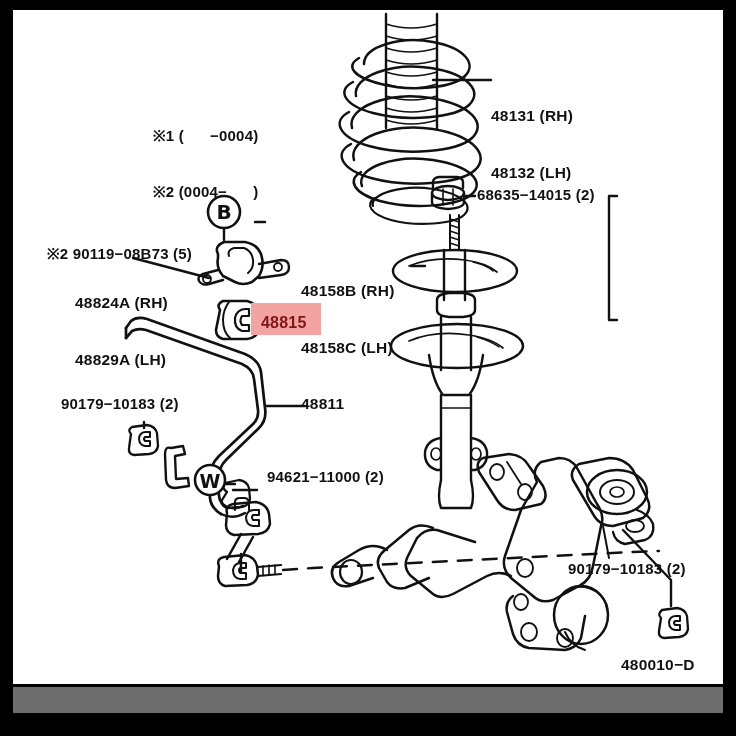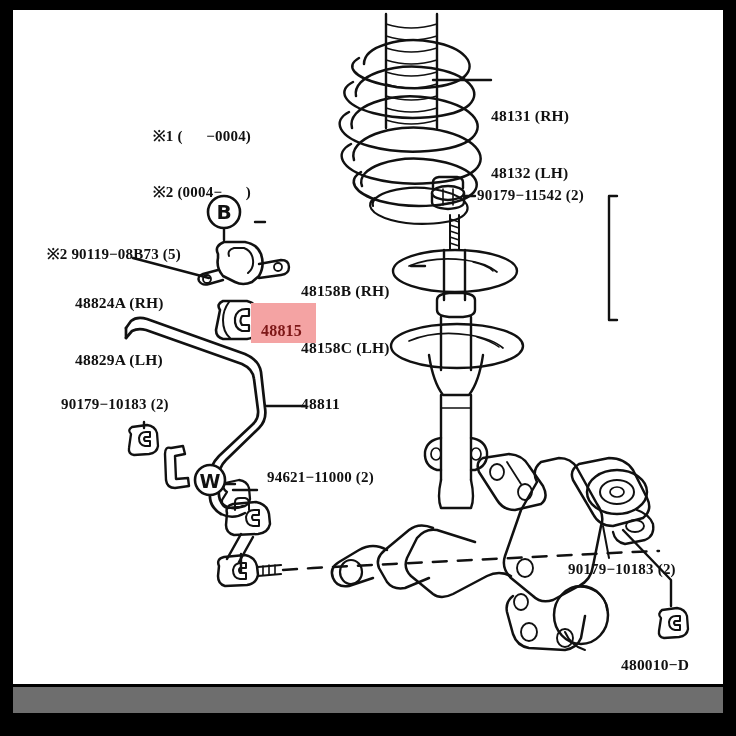--- a/index.html
+++ b/index.html
@@ -3,25 +3,25 @@
 <meta charset="utf-8">
 <style>
   html,body{margin:0;padding:0;background:#000;}
   body{width:736px;height:736px;overflow:hidden;
        font-family:"DejaVu Sans","Liberation Sans",sans-serif;}
   #frame{position:relative;width:736px;height:736px;background:#000;}
   #sheet{position:absolute;left:13px;top:10px;width:710px;height:674px;background:#fff;overflow:hidden;}
   #graybar{position:absolute;left:13px;top:687px;width:710px;height:26px;background:#6e6e6e;}
   svg{position:absolute;left:0;top:0;}
   .lbl{position:absolute;white-space:pre;color:#111;
-       font-family:Liberation Serif, serif;
+       font-family:Liberation Sans, sans-serif;
        font-weight:bold;letter-spacing:0.2px;}
   .l16{font-size:15.5px;line-height:19px;}
   .l15{font-size:15px;line-height:18.5px;}
-  .hl{background:#f4a3a3;color:#7d1717;padding:19px 14px 3px 10px;
+  .hl{background:#f4a3a3;color:#7d1717;padding:11px 14px 3px 10px;
       font-size:16px;font-weight:bold;}
   .two>div{white-space:pre;}
 </style>
 </head>
 <body>
 
 <div id="frame">
 
   <div id="sheet">
 
@@ -235,21 +235,21 @@
     <div class="lbl l15 two" style="left:140px; top:80px;">
       <div>※1 (      −0004)</div>
       <div>※2 (0004−      )</div>
     </div>
 
     <div class="lbl l16 two" style="left:478px; top:58px;">
       <div>48131 (RH)</div>
       <div>48132 (LH)</div>
     </div>
 
-    <div class="lbl l15" style="left:464px; top:176px;">90179−11542 (2)</div>
+    <div class="lbl l15" style="left:464px; top:176px;">68635−14015 (2)</div>
 
 
     <div class="lbl l16 two" style="left:288px; top:233px;">
       <div>48158B (RH)</div>
       <div>48158C (LH)</div>
     </div>
 
     <div class="lbl l15 two" style="left:34px; top:198px;">
       <div>※2 90119−08B73 (5)</div>
     </div>

